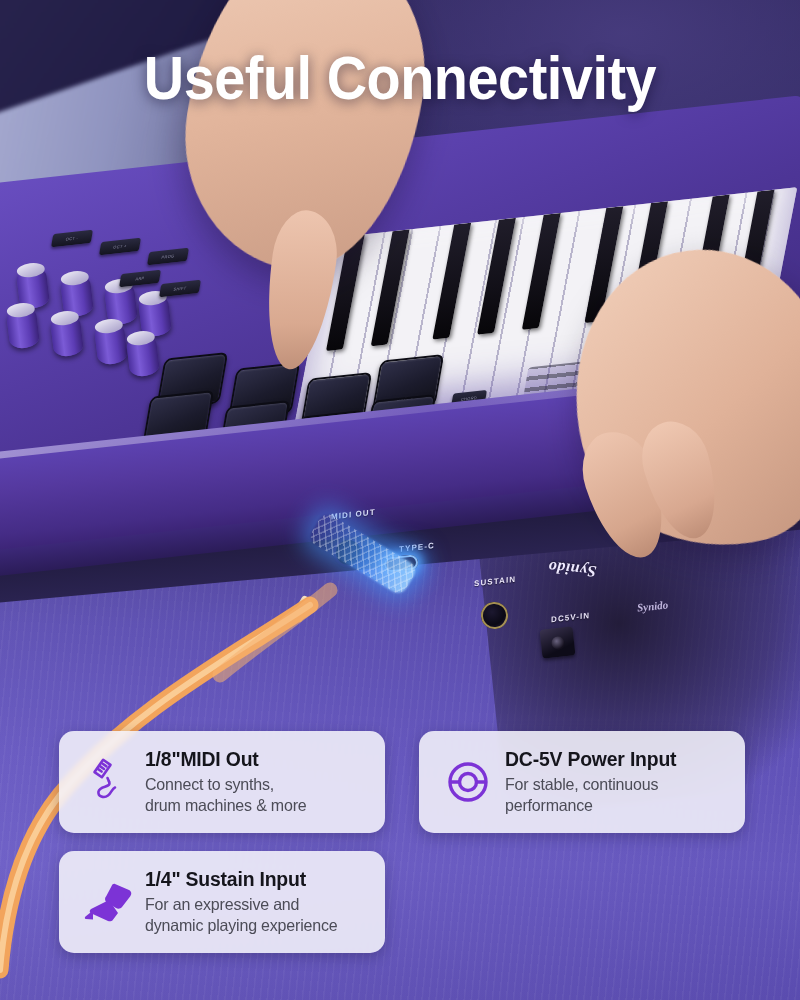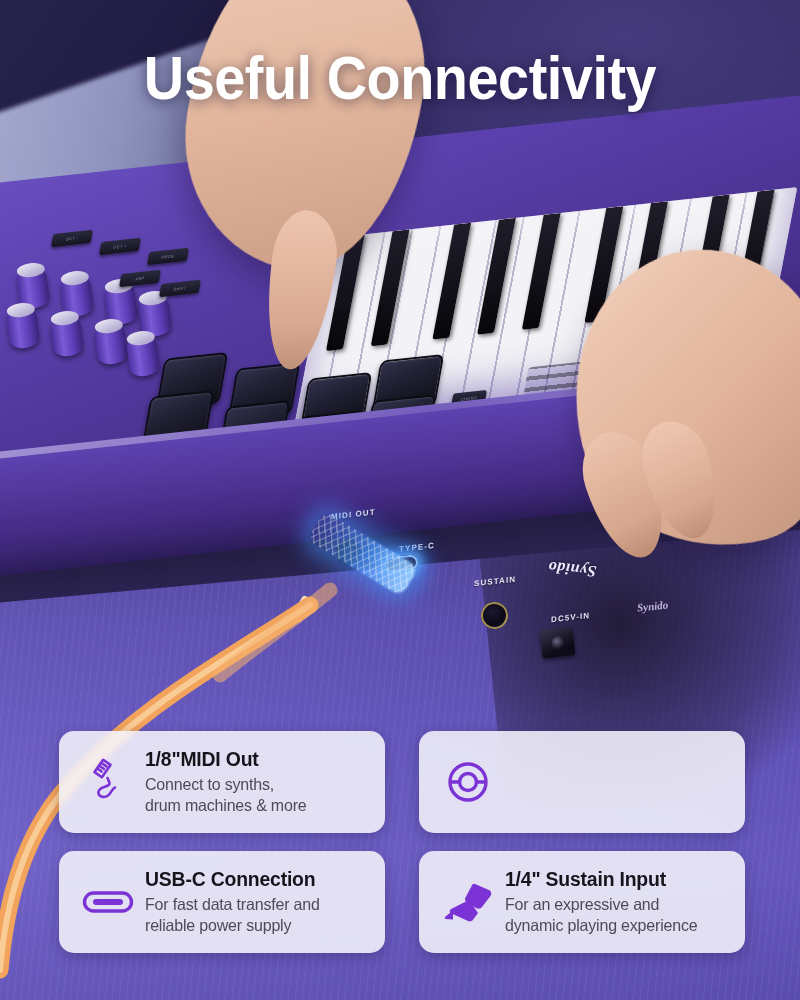--- a/index.html
+++ b/index.html
@@ -485,35 +485,27 @@
     </div>
 
     <div class="card">
       <div class="card-icon">
         <svg width="46" height="46" viewBox="0 0 46 46">
           <circle cx="23" cy="23" r="18" stroke="#7c33d6" stroke-width="3.4" fill="none"></circle>
           <circle cx="23" cy="23" r="8.5" stroke="#7c33d6" stroke-width="3.4" fill="none"></circle>
           <path d="M5.6,23 L14.5,23 M31.5,23 L40.4,23" stroke="#7c33d6" stroke-width="3.4" stroke-linecap="round"></path>
         </svg>
       </div>
+      <div class="card-text">
+        <div class="card-title">DC-5V Power Input</div>
+        <div class="card-desc">For stable, continuous
+performance</div>
+      </div>
     </div>
 
-    <div class="card">
-      <div class="card-icon">
-        <svg width="52" height="30" viewBox="0 0 52 30">
-          <rect x="2.5" y="6" width="47" height="18" rx="9" stroke="#7c33d6" stroke-width="3.4" fill="none"></rect>
-          <rect x="11" y="12" width="30" height="6" rx="3" fill="#7c33d6"></rect>
-        </svg>
-      </div>
-      <div class="card-text">
-        <div class="card-title">USB-C Connection</div>
-        <div class="card-desc">For fast data transfer and
-reliable power supply</div>
-      </div>
-    </div>
 
     <div class="card">
       <div class="card-icon">
         <svg width="52" height="42" viewBox="0 0 52 42">
           <g fill="#7c33d6">
             <path d="M33,3 L47,9 C49.5,10.2 50,13 48.3,15.2 L40,26 C38.6,27.8 36,28.2 34,27 L25,21.5 C22.8,20.2 22.4,17.2 24.2,15.3 L29.6,4.9 C30.3,3.4 31.6,2.5 33,3 Z"></path>
             <path d="M27,19 L10,27.5 C7.5,28.7 7,31 9,32.2 L26,40 C27.6,40.7 29.6,40.4 30.6,39.2 L36,32 L27,19 Z"></path>
             <path d="M11,29.5 L3.5,35.5 C2.4,36.4 2.6,37.8 3.9,38 L11,38.5 Z"></path>
           </g>
         </svg>

